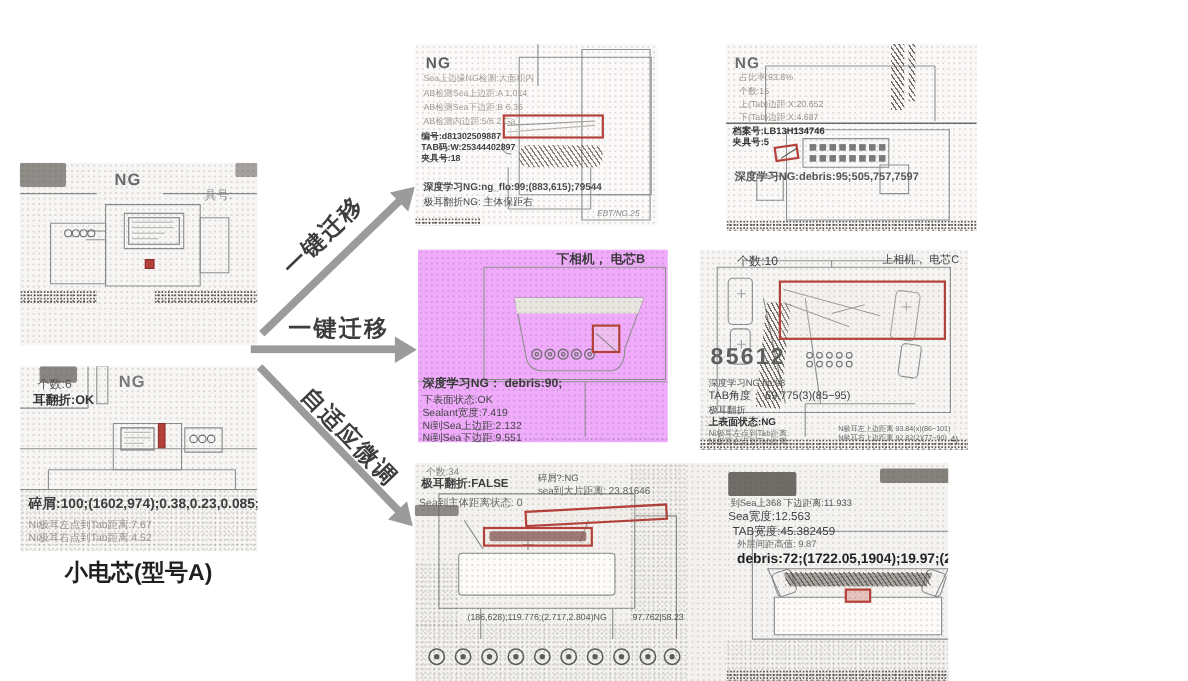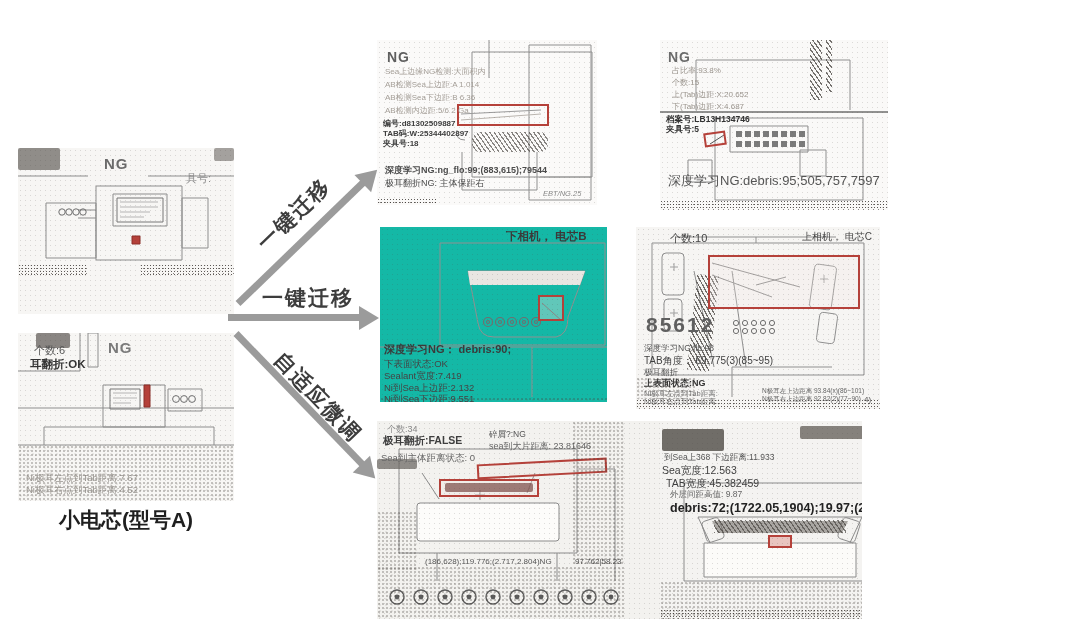--- a/index.html
+++ b/index.html
@@ -89,20 +89,21 @@
       <g stroke="#9a9a9a" stroke-width=".7">
           <path d="M95,60 h24 M95,65 h24 M95,70 h18"></path>
         </g>
       <rect x="126" y="52" width="6" height="22" fill="#b5413a" stroke="#8c2f29"></rect>
     </svg>
     <div class="blob" style="left:18px;top:0;width:34px;height:15px;opacity:.8;"></div>
     <div class="speck-soft" style="left:0;top:112px;width:216px;height:56px;"></div>
     <div class="txt" style="left:16px;top:11px;font-size:11px;color:#555;">个数:6</div>
     <div class="txt b" style="left:12px;top:25px;font-size:11.5px;color:#333;">耳翻折:OK</div>
     <div class="txt b" style="left:90px;top:6px;font-size:15px;color:#7a7a7a;letter-spacing:1px;">NG</div>
+    <div class="txt" style="left:8px;top:118px;font-size:12.5px;font-weight:600;color:#3c3c3c;">碎屑:100;(1602,974);0.38,0.23,0.085;</div>
     <div class="txt" style="left:8px;top:140px;font-size:9.5px;color:#9a9691;">Ni极耳左点到Tab距离:7.67</div>
     <div class="txt" style="left:8px;top:152px;font-size:9.5px;color:#9a9691;">Ni极耳右点到Tab距离:4.52</div>
     <div class="grain"></div>
   </div>
 
   <div class="model-label" style="left:18px;top:506px;width:216px;text-align:center;font-size:21px;">小电芯(型号A)</div>
 
   <div class="arrow" style="left:238px;top:300px;width:174px;transform:rotate(-44deg);">
     <div class="arrow-head"></div>
   </div>
@@ -181,27 +182,27 @@
     <div class="hatch" style="left:150px;top:0;width:12px;height:60px;"></div>
     <div class="hatch" style="left:166px;top:0;width:6px;height:52px;"></div>
     <div class="redbox" style="left:44px;top:92px;width:22px;height:14px;border-width:2px;transform:rotate(-8deg);"></div>
     <div class="txt b" style="left:8px;top:9px;font-size:14px;color:#6b6b6b;letter-spacing:1px;">NG</div>
     <div class="txt" style="left:12px;top:26px;font-size:8px;color:#9b958e;">占比率:93.8%</div>
     <div class="txt" style="left:12px;top:38px;font-size:8px;color:#9b958e;">个数:15</div>
     <div class="txt" style="left:12px;top:50px;font-size:8px;color:#9b958e;">上(Tab)边距:X:20.652</div>
     <div class="txt" style="left:12px;top:62px;font-size:8px;color:#9b958e;">下(Tab)边距:X:4.687</div>
     <div class="txt b" style="left:6px;top:75px;font-size:8.5px;color:#333;">档案号:LB13H134746</div>
     <div class="txt b" style="left:6px;top:85px;font-size:8.5px;color:#333;">夹具号:5</div>
-    <div class="txt" style="left:8px;top:134px;font-size:13px;font-weight:400;color:#555;">深度学习NG:debris:95;505,757,7597</div>
+    <div class="txt" style="left:8px;top:116px;font-size:10px;font-weight:700;color:#555;">深度学习NG:debris:95;505,757,7597</div>
     <div class="speck" style="left:0;top:160px;width:228px;height:10px;"></div>
     <div class="grain"></div>
   </div>
 
 
-  <div class="panel" id="pc1" style="left:380px;top:227px;width:227px;height:175px;background:#14b8a6;">
+  <div class="panel" id="pc1" style="left:380px;top:227px;width:227px;height:175px;background:#f0abfc;">
     <svg class="art" width="227" height="175" viewBox="0 0 227 175">
       <g stroke="#909090" fill="none" stroke-width="1">
         <rect x="60" y="16" width="165" height="102"></rect>
         <path d="M88,44 H205 M88,44 L98,96 M205,44 L188,90"></path>
         <path d="M98,96 Q100,110 114,110 H176 Q188,108 188,90"></path>
         <path d="M0,120 H227 M152,120 V170"></path>
       </g>
       <path d="M88,44 H205 L200,58 H90 Z" fill="#e9e6e2" stroke="none"></path>
       <g fill="none" stroke="#6f6f6f" stroke-width="1.2">
         <circle cx="108" cy="95" r="4.5"></circle>

